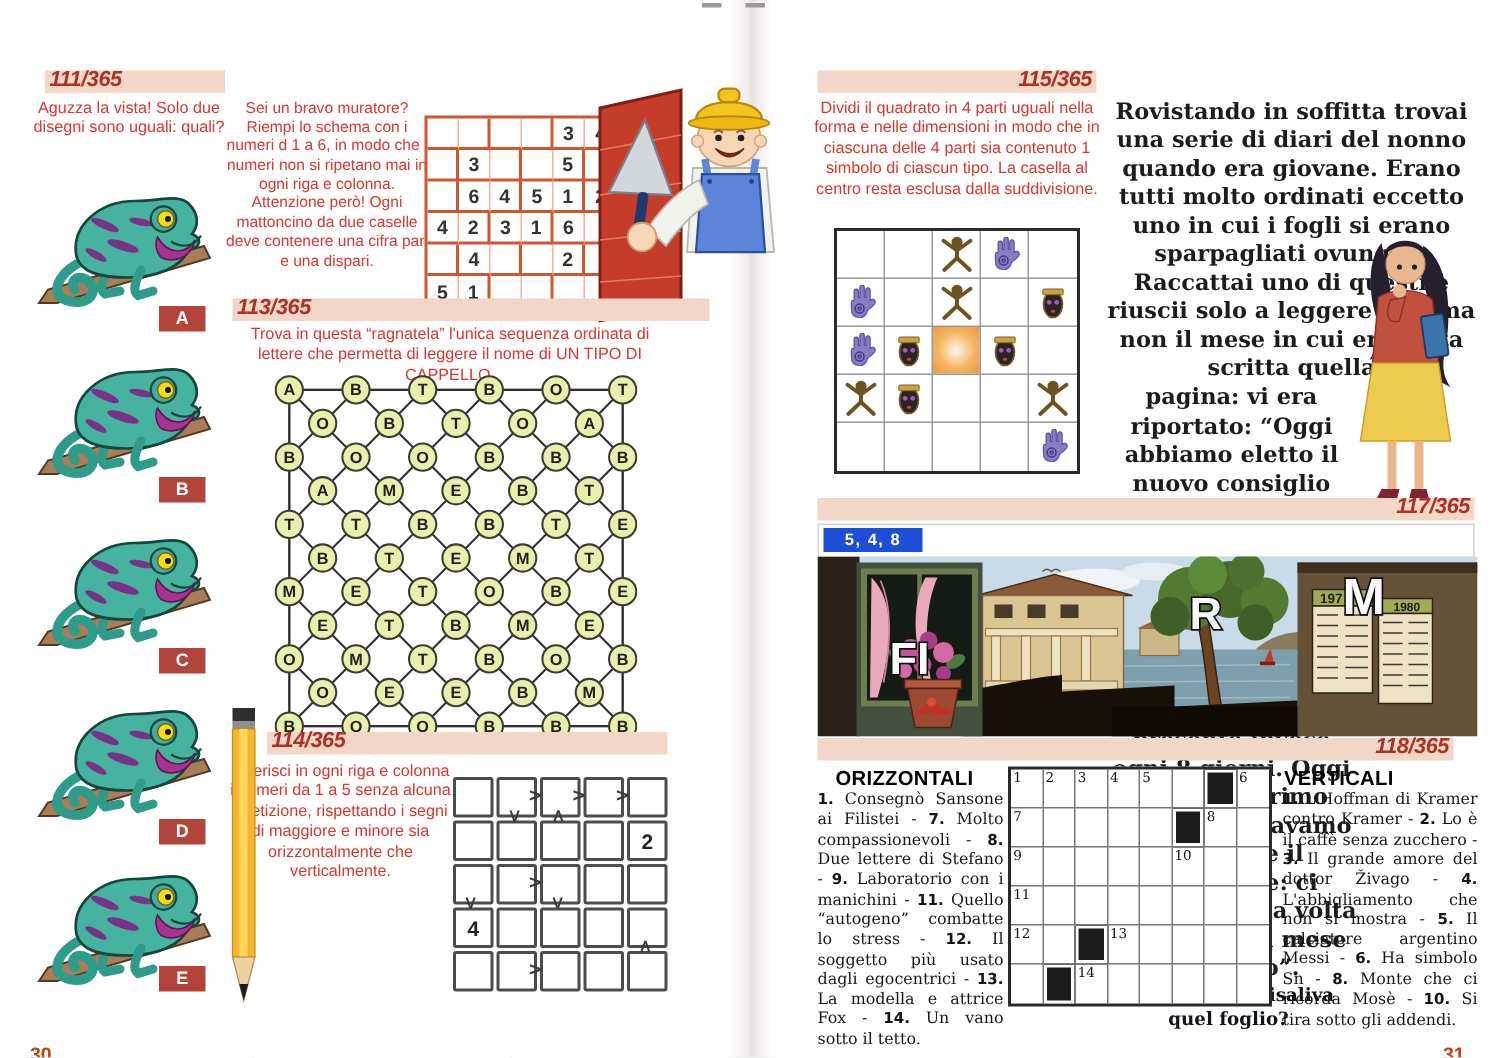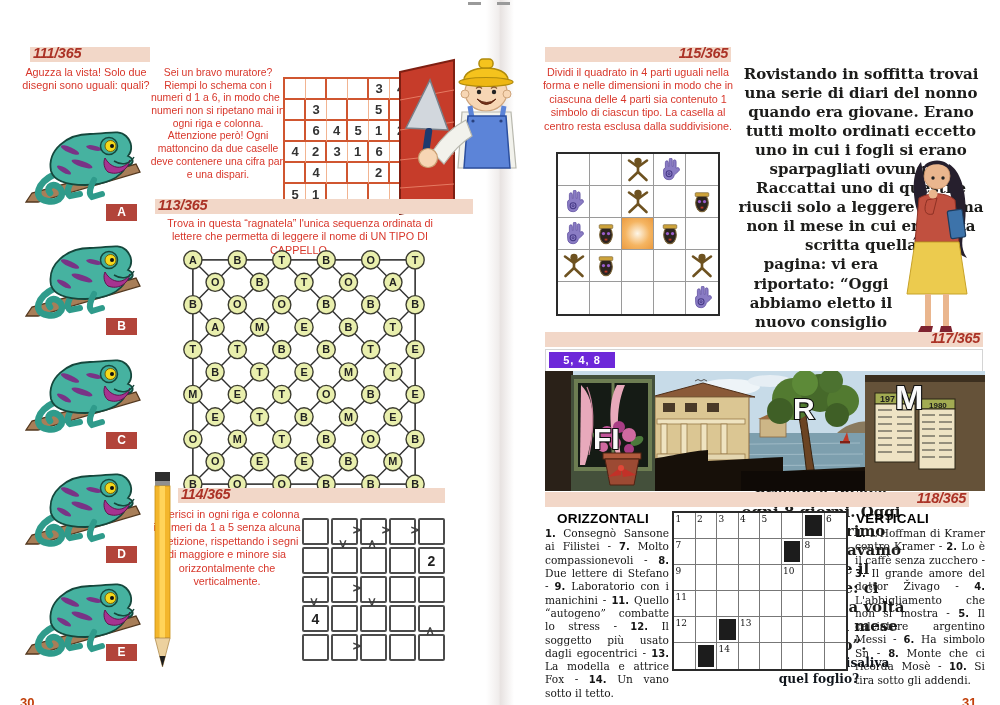--- a/index.html
+++ b/index.html
@@ -48,21 +48,21 @@
   #grid115 .g5.center{background:radial-gradient(circle,#fdf6e8 0%,#f5b562 55%,#eb9a3e 100%);}
 
   .serifp{font-family:"DejaVu Serif",serif;font-size:15px;line-height:1.27;color:#1c1c1a;
           text-align:center;font-weight:700;}
   #t116{position:absolute;left:735px;top:65px;width:252px;}
   #t116 .p2{margin-right:80px;}
   #t116 .q{font-weight:bold;margin-right:84px;font-size:12.2px;color:#10151c;margin-top:1px;}
   .woman{position:absolute;left:893px;top:148px;}
 
   .strip117{position:absolute;left:545px;top:349px;width:436px;height:21px;background:#fff;border:1px solid #d4d4d4;}
-  .badge117{position:absolute;left:3px;top:2px;width:66px;height:16px;background:#6d28d9;color:#fff;
+  .badge117{position:absolute;left:3px;top:2px;width:66px;height:16px;background:#1d4ed8;color:#fff;
             font:bold 11px "Liberation Sans",sans-serif;letter-spacing:1px;text-align:center;line-height:16px;}
   .comic{position:absolute;left:545px;top:371px;}
   .big-letter{font-family:"Liberation Sans",sans-serif;font-weight:bold;font-size:30px;
               fill:#fafafa;stroke:#0d0d0d;stroke-width:2.2px;paint-order:stroke;}
   .cal-year{font-family:"Liberation Sans",sans-serif;font-weight:bold;font-size:9px;fill:#1d1d1d;}
 
   .clue-title{position:absolute;font:bold 13.5px "Liberation Sans",sans-serif;color:#000;letter-spacing:0.2px;}
   .clues{position:absolute;font-family:"DejaVu Serif",serif;font-size:10.6px;line-height:1.24;
          color:#151515;text-align:justify;}
   .clues b{font-family:"DejaVu Sans",sans-serif;font-size:10px;}

